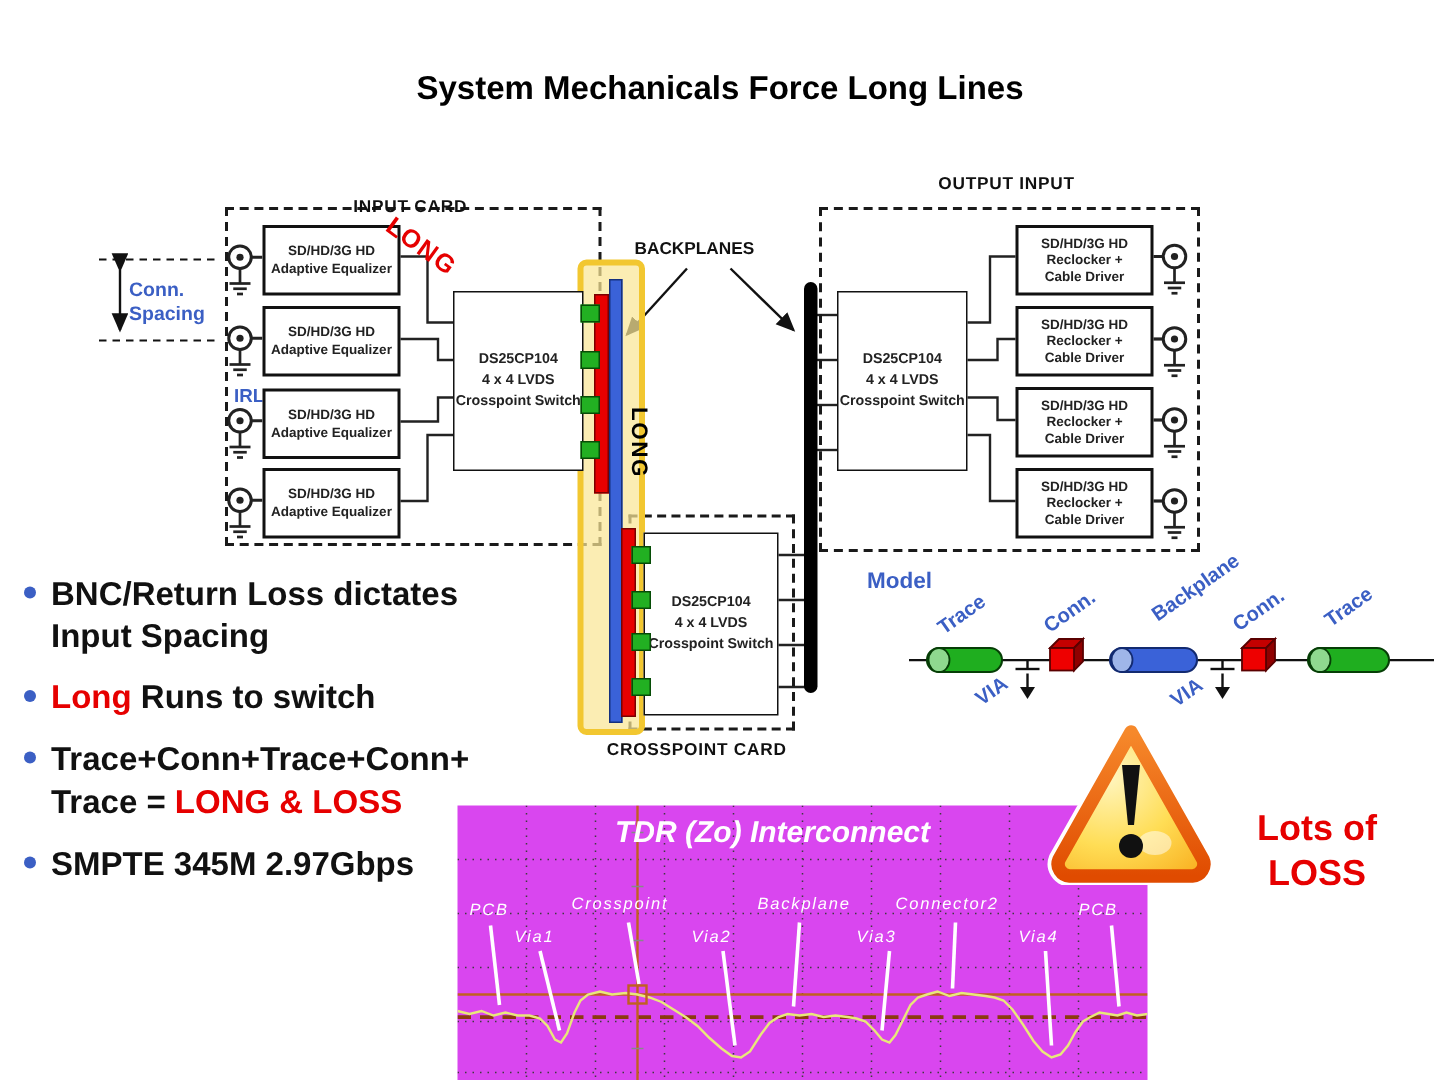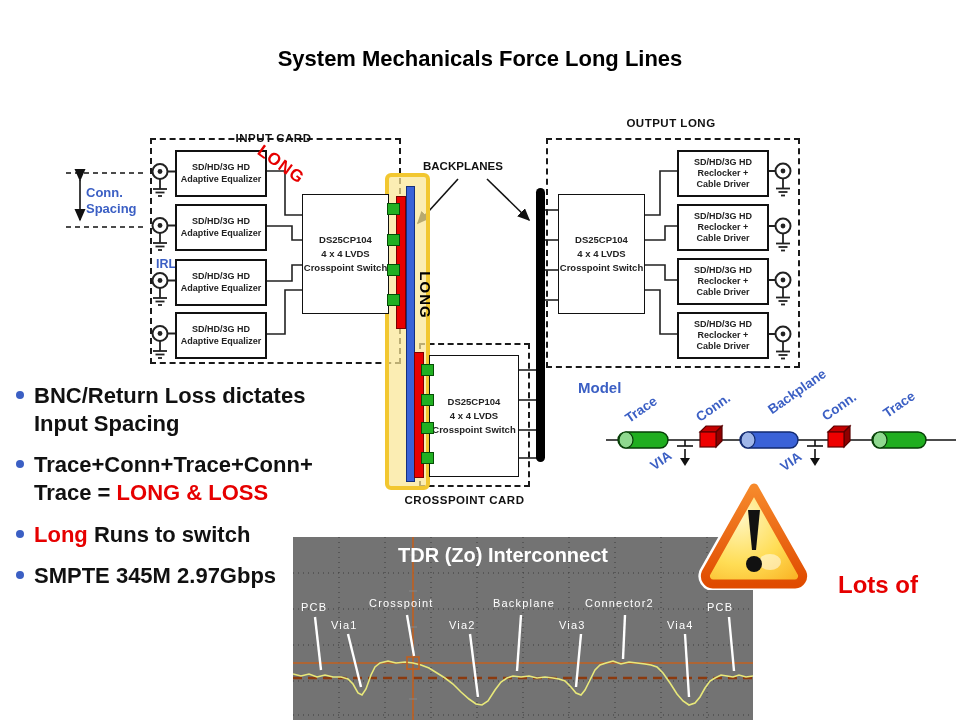--- a/index.html
+++ b/index.html
@@ -55,26 +55,26 @@
   #lbl-via2{left:766px;top:454px;width:50px;}
   
   #bullets{left:8px;top:382px;width:330px;z-index:5;}
   .bullet{position:relative;padding-left:26px;margin-bottom:13px;}
   .dot{position:absolute;left:8px;top:9px;width:8px;height:8px;border-radius:50%;background:#3B5FC4;}
   .btext{font-size:22px;font-weight:bold;line-height:1.28;white-space:pre-line;color:#111;}
   .seg{color:#111;margin-top:13px;} .seg.red{color:#E60000;}
   
   #black-bar{left:536px;top:188px;width:9px;height:274px;background:#000;border-radius:5px;z-index:2;}
   
-  #tdr{left:293px;top:537px;width:460px;height:183px;background:#737373;z-index:5;}
+  #tdr{left:305px;top:537px;width:460px;height:183px;background:#d946ef;z-index:5;font-style:italic;}
   #tdr-title{left:60px;top:7px;width:300px;text-align:center;color:#fff;font-size:20px;font-weight:bold;}
   .tdr-lbl{color:#fff;font-size:11px;letter-spacing:1.2px;z-index:2;text-align:right;}
   
   #warning{left:697px;top:480px;width:114px;height:110px;z-index:10;}
-  #loss{left:818px;top:538px;width:120px;text-align:center;color:#E60000;font-size:24px;font-weight:bold;line-height:1.25;z-index:10;margin-top:32px;}
+  #loss{left:818px;top:538px;width:120px;text-align:center;color:#E60000;font-size:24px;font-weight:bold;line-height:1.25;z-index:10;}
   svg{display:block;}
   #wires{position:absolute;left:0;top:0;z-index:0;}
 </style>
 </head>
 <body>
 
 <svg id="wires" width="960" height="720" viewBox="0 0 960 720">
   <defs>
     <marker id="ah" markerWidth="9" markerHeight="9" refX="7" refY="3.5" orient="auto">
       <path d="M0,0 L8,3.5 L0,7 Z" fill="#111"></path>
@@ -268,21 +268,21 @@
     <g>
         <rect x="872" y="432" width="54" height="16" rx="8" fill="#1FAE1F" stroke="#063e06" stroke-width="1.4"></rect>
       <ellipse cx="880" cy="440" rx="7" ry="8" fill="#8FD98F" stroke="#063e06" stroke-width="1.2"></ellipse>
       </g>
   </g>
 </svg>
 
 <div class="abs" id="slide-title">System Mechanicals Force Long Lines</div>
 
 <div class="abs card-title" id="input-card-title">INPUT CARD</div>
-<div class="abs card-title" id="output-card-title">OUTPUT LONG</div>
+<div class="abs card-title" id="output-card-title">OUTPUT INPUT</div>
 <div class="abs card-title" id="crosspoint-card-title">CROSSPOINT CARD</div>
 <div class="abs" id="backplanes-title">BACKPLANES</div>
 
 <div class="abs card-border" id="input-card"></div>
 <div class="abs card-border" id="output-card"></div>
 <div class="abs card-border" id="crosspoint-card"></div>
 
 <div class="abs block eq" style="top:150px">SD/HD/3G HD
 Adaptive Equalizer</div>
 <div class="abs block eq" style="top:204px">SD/HD/3G HD
@@ -336,26 +336,26 @@
 <div class="abs blue-note" id="irl">IRL</div>
 
 <div class="abs" id="bullets">
   <div class="bullet">
       <span class="dot"></span>
     <div class="btext"><span class="seg">BNC/Return Loss dictates
 Input Spacing</span><span></span></div>
     </div>
   <div class="bullet">
       <span class="dot"></span>
-    <div class="btext"><span class="seg">Trace+Conn+Trace+Conn+
-Trace = </span><span class="seg red">LONG &amp; LOSS</span></div>
+    <div class="btext"><span class="seg red">Long</span><span class="seg"> Runs to switch</span></div>
     </div>
   <div class="bullet">
       <span class="dot"></span>
-    <div class="btext"><span class="seg red">Long</span><span class="seg"> Runs to switch</span></div>
+    <div class="btext"><span class="seg">Trace+Conn+Trace+Conn+
+Trace = </span><span class="seg red">LONG &amp; LOSS</span></div>
     </div>
   <div class="bullet">
       <span class="dot"></span>
     <div class="btext"><span class="seg">SMPTE 345M 2.97Gbps</span><span></span></div>
     </div>
 </div>
 
 <div class="abs blue-note" id="model-title">Model</div>
 <div class="abs blue-note model-rot" id="lbl-trace1">Trace</div>
 <div class="abs blue-note model-rot" id="lbl-conn1">Conn.</div>
@@ -422,13 +422,14 @@
   <svg width="114" height="110" viewBox="0 0 114 110">
     <path d="M57,8 L105,93 A8,8 0 0 1 98,104 L16,104 A8,8 0 0 1 9,93 Z" fill="none" stroke="#ffffff" stroke-width="14" stroke-linejoin="round"></path>
     <path d="M57,8 L105,93 A8,8 0 0 1 98,104 L16,104 A8,8 0 0 1 9,93 Z" fill="url(#triFill)" stroke="url(#triEdge)" stroke-width="9" stroke-linejoin="round"></path>
     <ellipse cx="73" cy="82" rx="11" ry="8" fill="rgba(255,255,255,0.5)"></ellipse>
     <polygon points="51,30 63,30 59,70 55,70" fill="#111"></polygon>
     <circle cx="57" cy="84" r="8" fill="#111"></circle>
   </svg>
 </div>
 <div class="abs" id="loss">
   <div>Lots of</div>
+  <div>LOSS</div>
 </div>
 
 </body></html>

